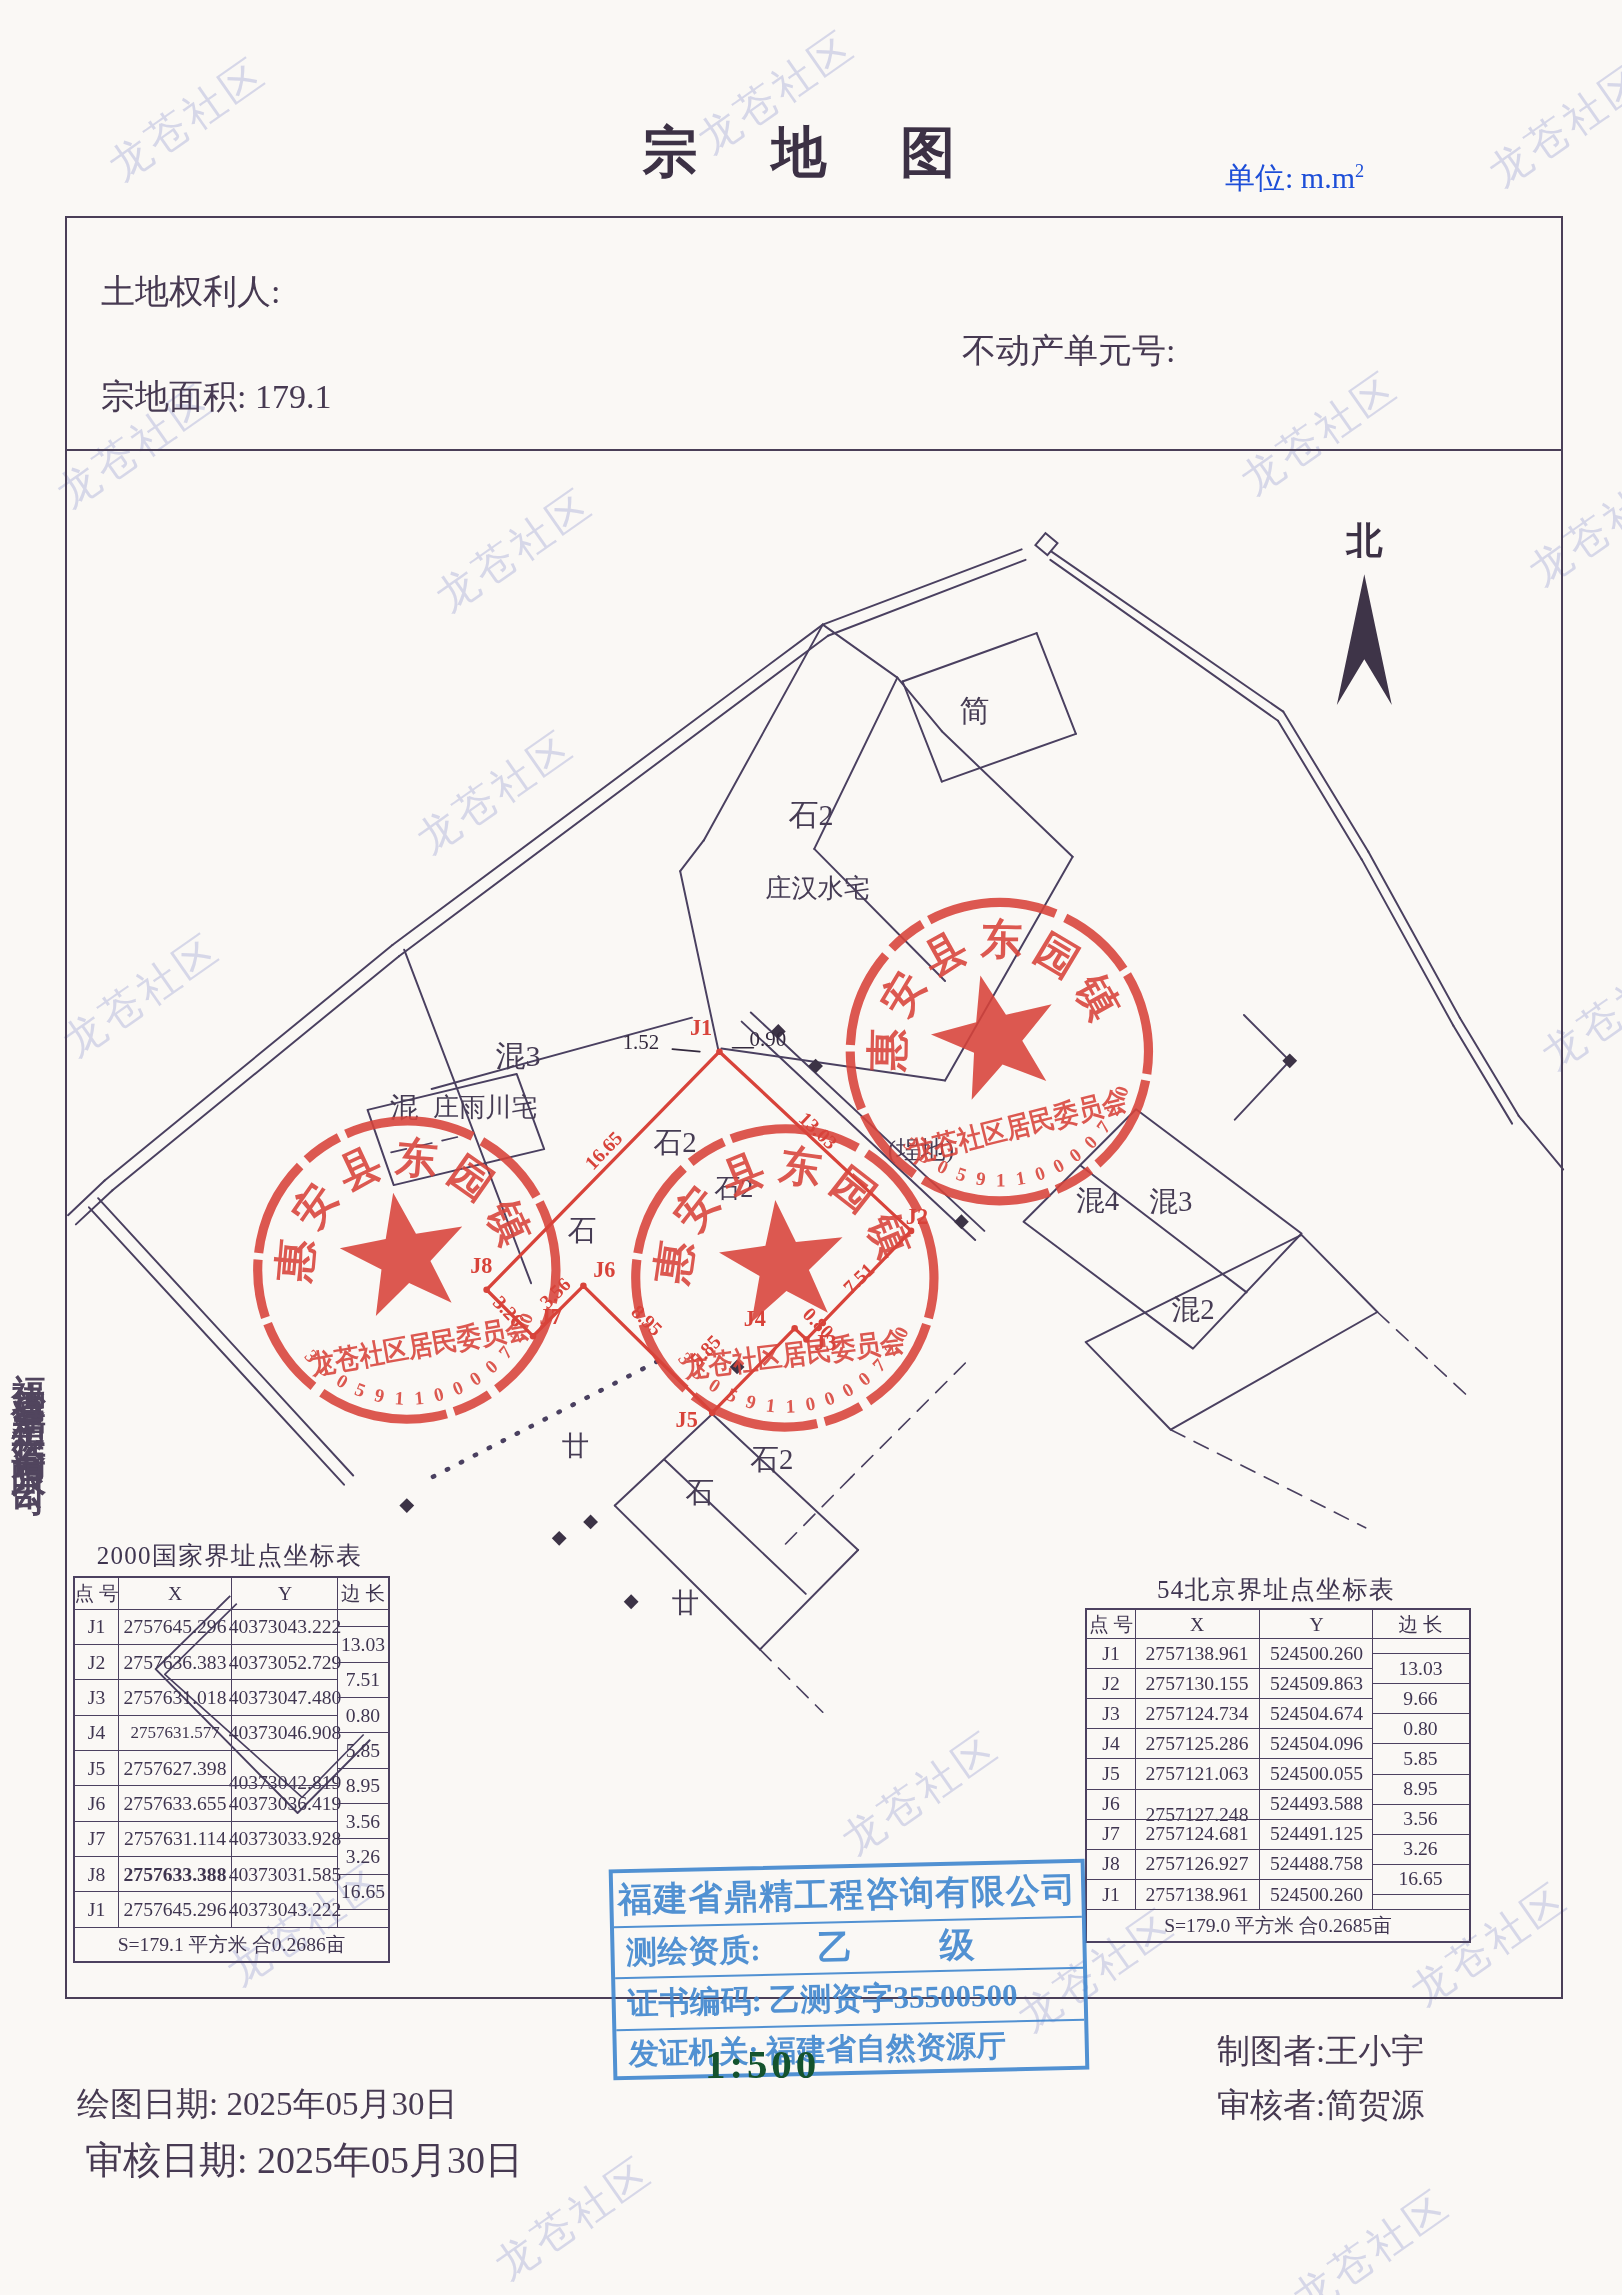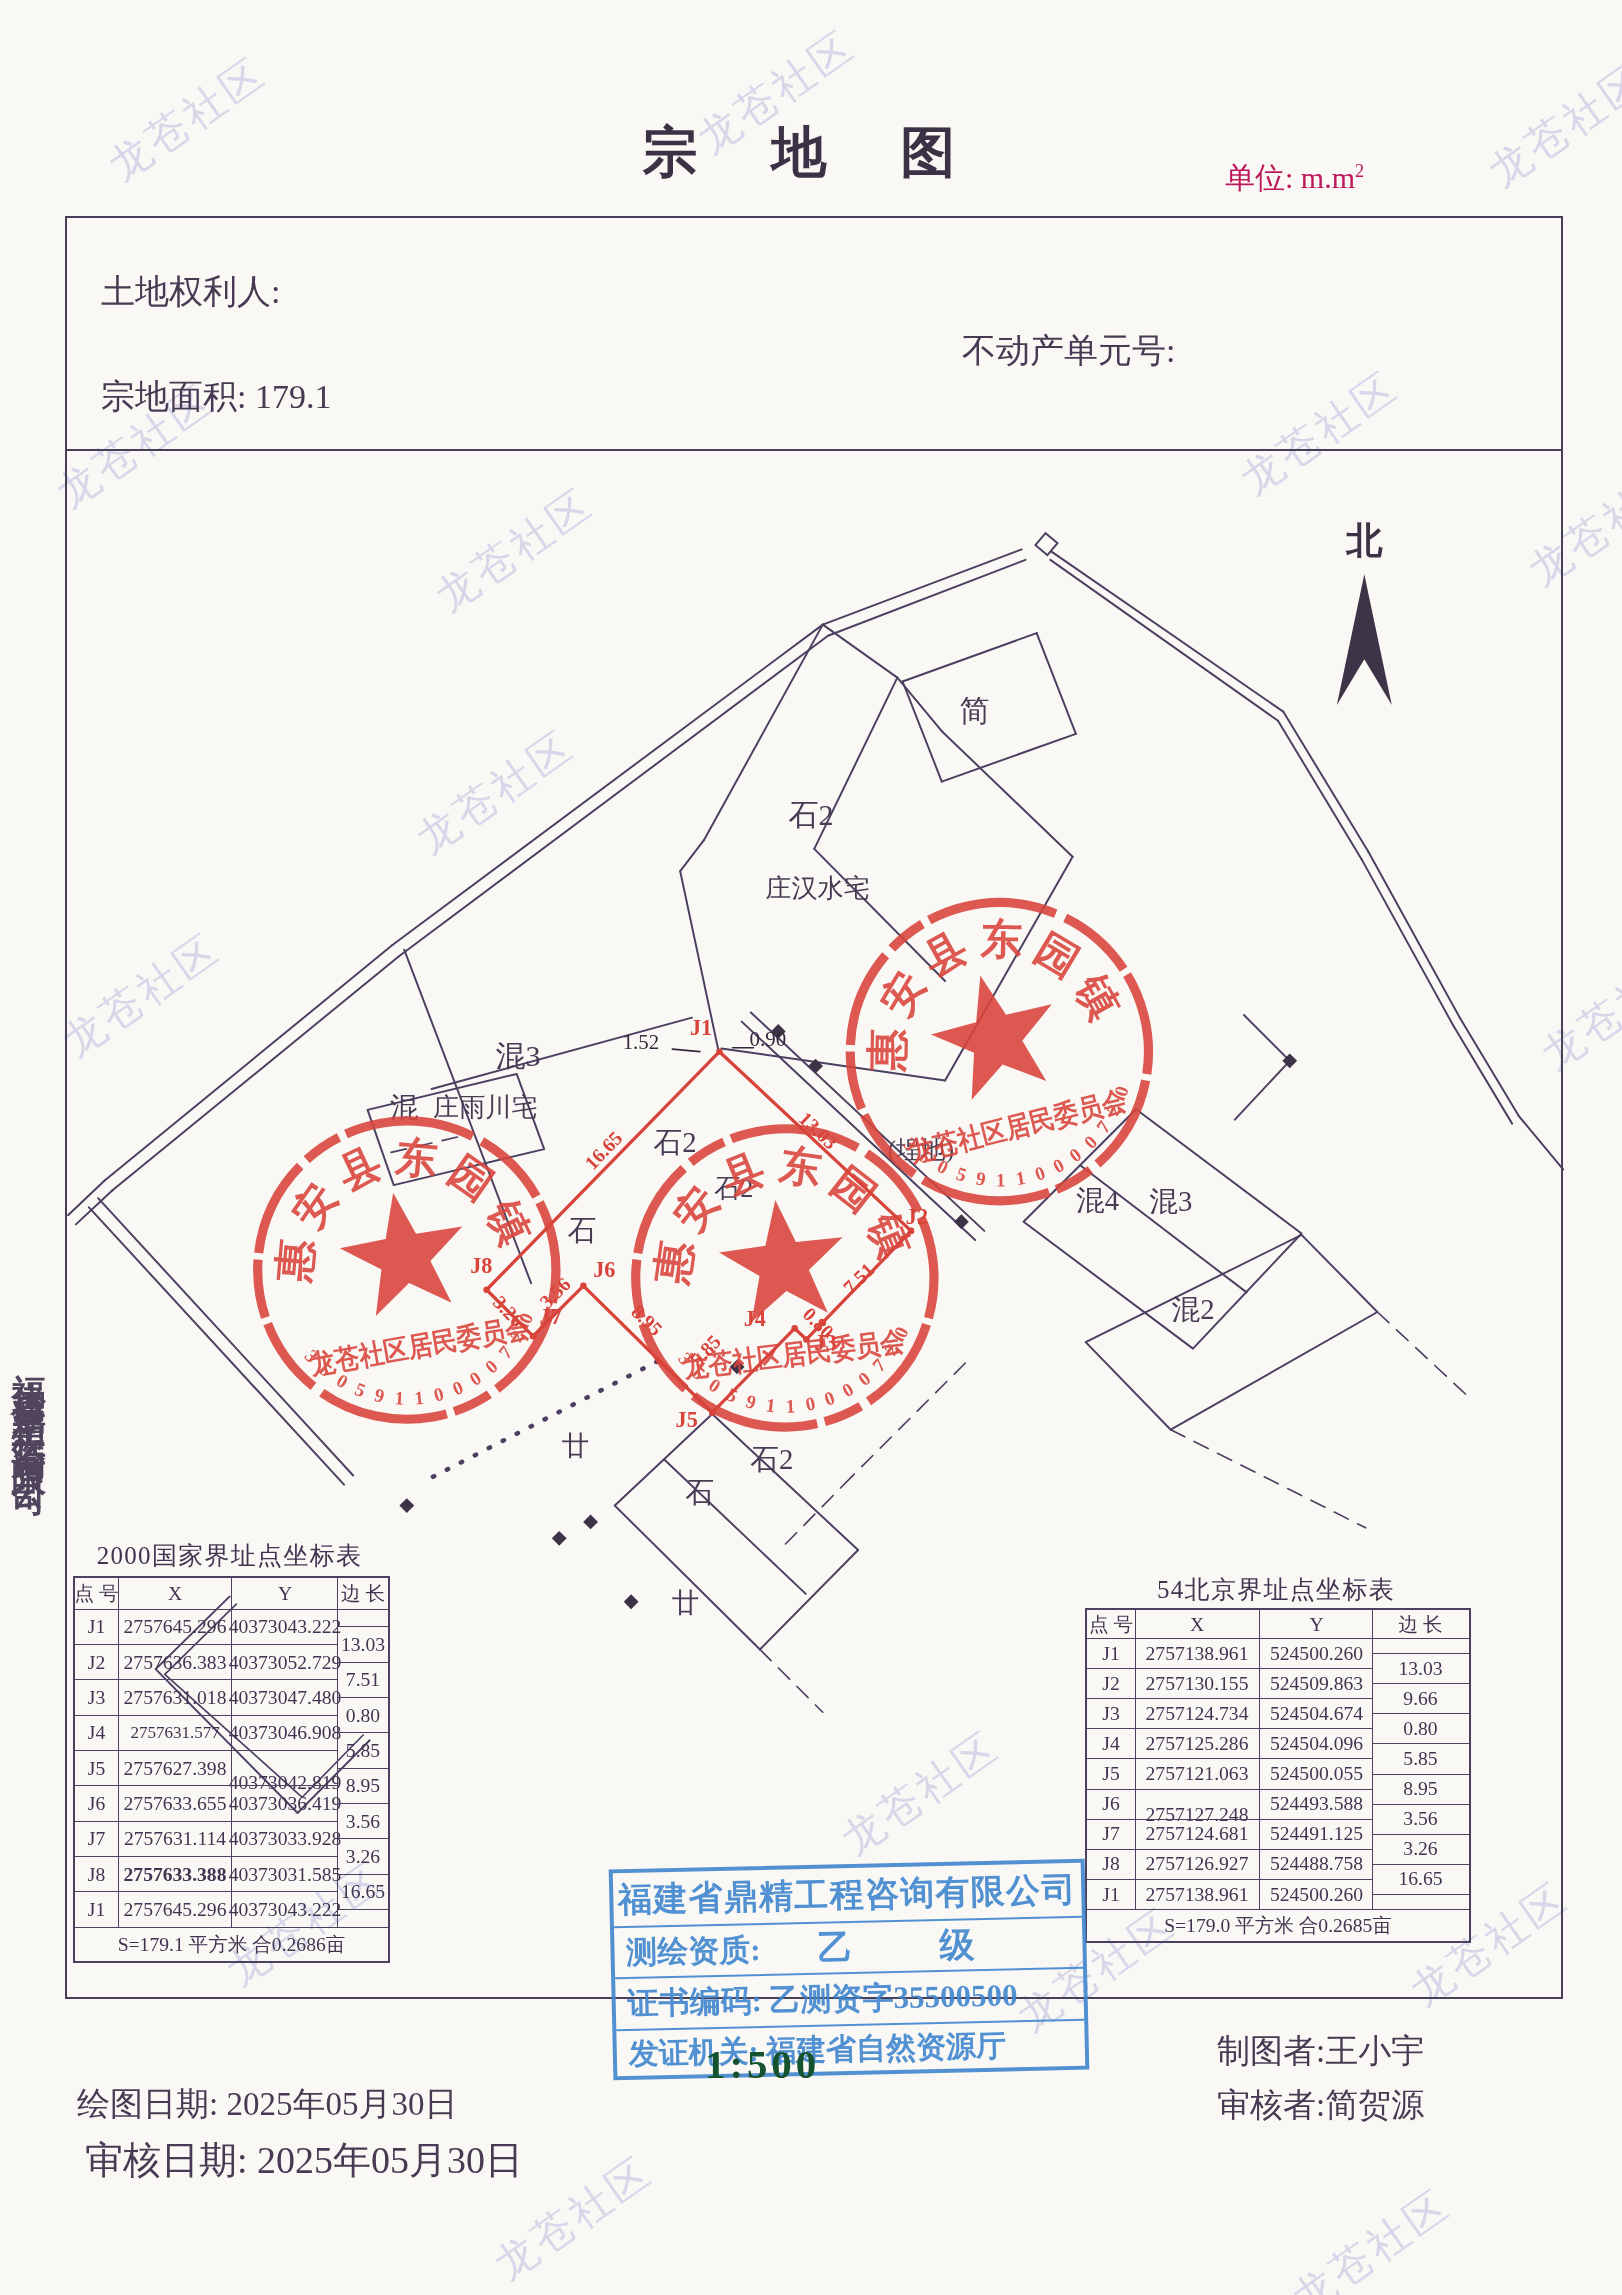--- a/index.html
+++ b/index.html
@@ -1,21 +1,21 @@
 <!DOCTYPE html>
 <html style="font-size:10.5px"><head>
 <meta charset="utf-8">
 <style>
   html,body{margin:0;padding:0;background:#888;}
   .page{position:relative;width:1622px;height:2295px;background:#faf8f5;overflow:hidden;
         font-family:"Liberation Serif","DejaVu Serif",serif;color:#473a52;}
   
   .title{position:absolute;top:116px;left:814px;transform:translateX(-50%);
          font-size:55px;font-weight:bold;letter-spacing:30px;color:#3c3145;white-space:nowrap;}
-  .unit{position:absolute;top:158px;left:1225px;font-size:30px;color:#be185d;}
+  .unit{position:absolute;top:158px;left:1225px;font-size:30px;color:#1d4ed8;}
   .unit sup{font-size:18.3px;}
   .frame{position:absolute;left:65px;top:216px;width:1498px;height:1783px;
          border:2.6px solid #4a3f58;box-sizing:border-box;}
   .headbox{position:absolute;left:0;top:0;width:100%;height:233px;border-bottom:2.6px solid #4a3f58;box-sizing:border-box;}
   .owner{position:absolute;left:34px;top:51px;font-size:34px;}
   .unitno{position:absolute;left:895px;top:110px;font-size:34px;}
   .area{position:absolute;left:34px;top:156px;font-size:34px;}
   
   #map{position:absolute;left:0;top:0;width:1622px;height:2295px;}
   

